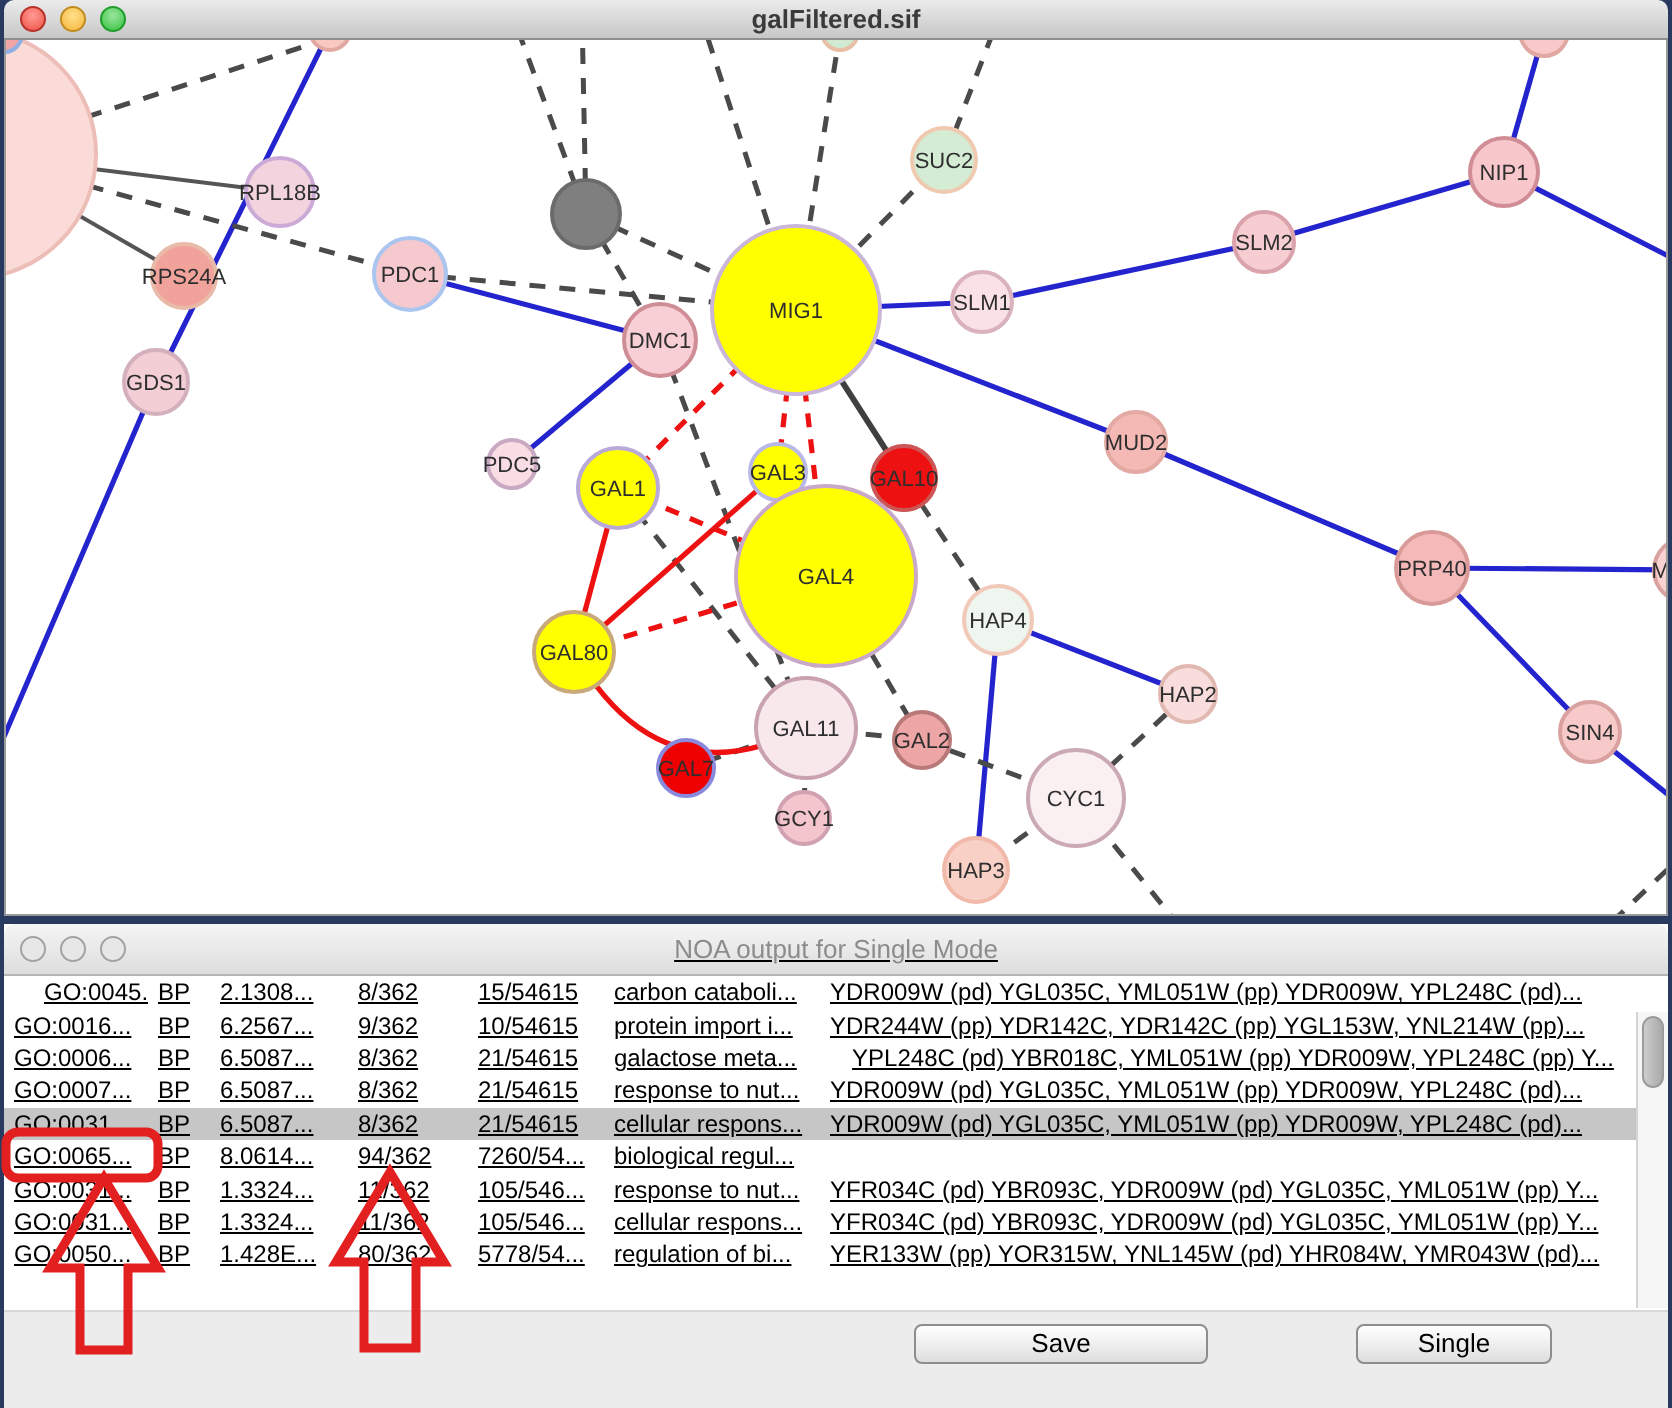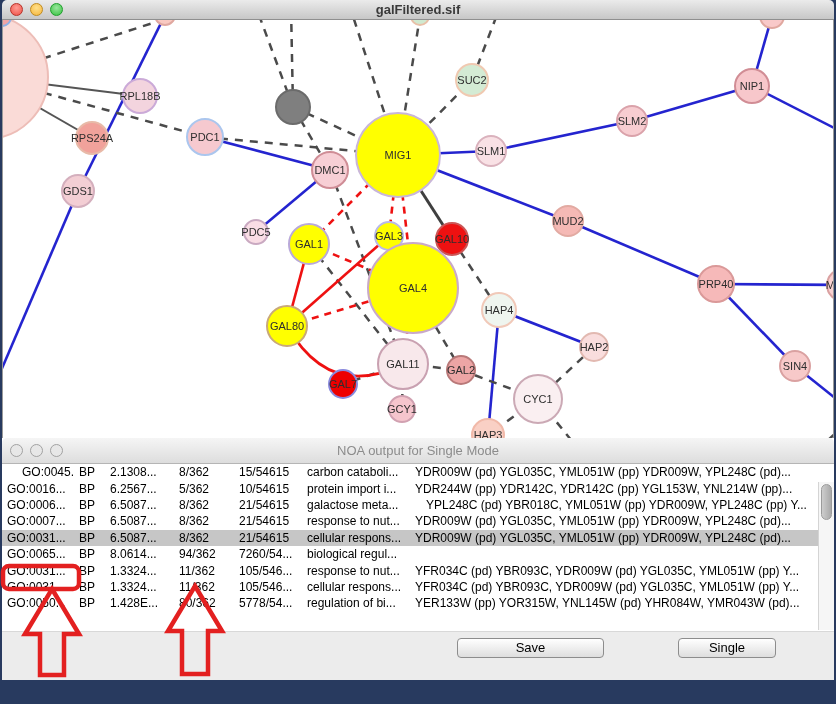--- a/index.html
+++ b/index.html
@@ -22,21 +22,21 @@
           border-bottom:1px solid #9a9a9a;box-sizing:border-box;overflow:hidden;}
   
   .e-pp{stroke:#2424cf;stroke-width:2.6;fill:none;}
   .e-pd{stroke:#4a4a4a;stroke-width:2.5;fill:none;stroke-dasharray:8 7;}
   .e-solid{stroke:#3f3f3f;stroke-width:3;fill:none;}
   .e-thin{stroke:#555;stroke-width:2;fill:none;}
   .e-sel{stroke:#ee1111;stroke-width:2.6;fill:none;}
   .e-seld{stroke:#ee1111;stroke-width:2.6;fill:none;stroke-dasharray:7 6;}
   .nodelabel{font-size:11px;fill:#2e2e2e;text-anchor:middle;}
   
-  #tablewin{top:438px;height:242px;background:#fff;}
+  #tablewin{top:462px;height:242px;background:#fff;text-decoration:underline;}
   .titlebar.inactive{height:26px;background:linear-gradient(#f5f5f5,#dddddd);border-bottom:1px solid #b5b5b5;}
   .titlebar.inactive .title{color:#8c8c8c;font-weight:400;}
   .titlebar.inactive .lights{top:6px;}
   .thead{display:flex;height:17px;background:linear-gradient(#fdfdfd,#e6e6e6);
          border-bottom:1px solid #9e9e9e;box-sizing:border-box;}
   .th{box-sizing:border-box;border-right:1px solid #c6c6c6;font-size:12px;text-align:center;
       line-height:16px;color:#141414;overflow:hidden;white-space:nowrap;}
   .tbody{position:relative;background:#fff;}
   .tr{display:flex;height:16.4px;align-items:center;}
   .tr.selected{background:#c6c6c6;}
@@ -202,21 +202,21 @@
         <div class="td" style="width: 69px;">2.1308...</div>
         <div class="td" style="width: 60px;">8/362</div>
         <div class="td" style="width: 68px;">15/54615</div>
         <div class="td" style="width: 108px;">carbon cataboli...</div>
         <div class="td" style="width: 408px;">YDR009W (pd) YGL035C, YML051W (pp) YDR009W, YPL248C (pd)...</div>
       </div>
       <div class="tr">
         <div class="td" style="width: 72px;">GO:0016...</div>
         <div class="td" style="width: 31px;">BP</div>
         <div class="td" style="width: 69px;">6.2567...</div>
-        <div class="td" style="width: 60px;">5/362</div>
+        <div class="td" style="width: 60px;">9/362</div>
         <div class="td" style="width: 68px;">10/54615</div>
         <div class="td" style="width: 108px;">protein import i...</div>
         <div class="td" style="width: 408px;">YDR244W (pp) YDR142C, YDR142C (pp) YGL153W, YNL214W (pp)...</div>
       </div>
       <div class="tr">
         <div class="td" style="width: 72px;">GO:0006...</div>
         <div class="td" style="width: 31px;">BP</div>
         <div class="td" style="width: 69px;">6.5087...</div>
         <div class="td" style="width: 60px;">8/362</div>
         <div class="td" style="width: 68px;">21/54615</div>

